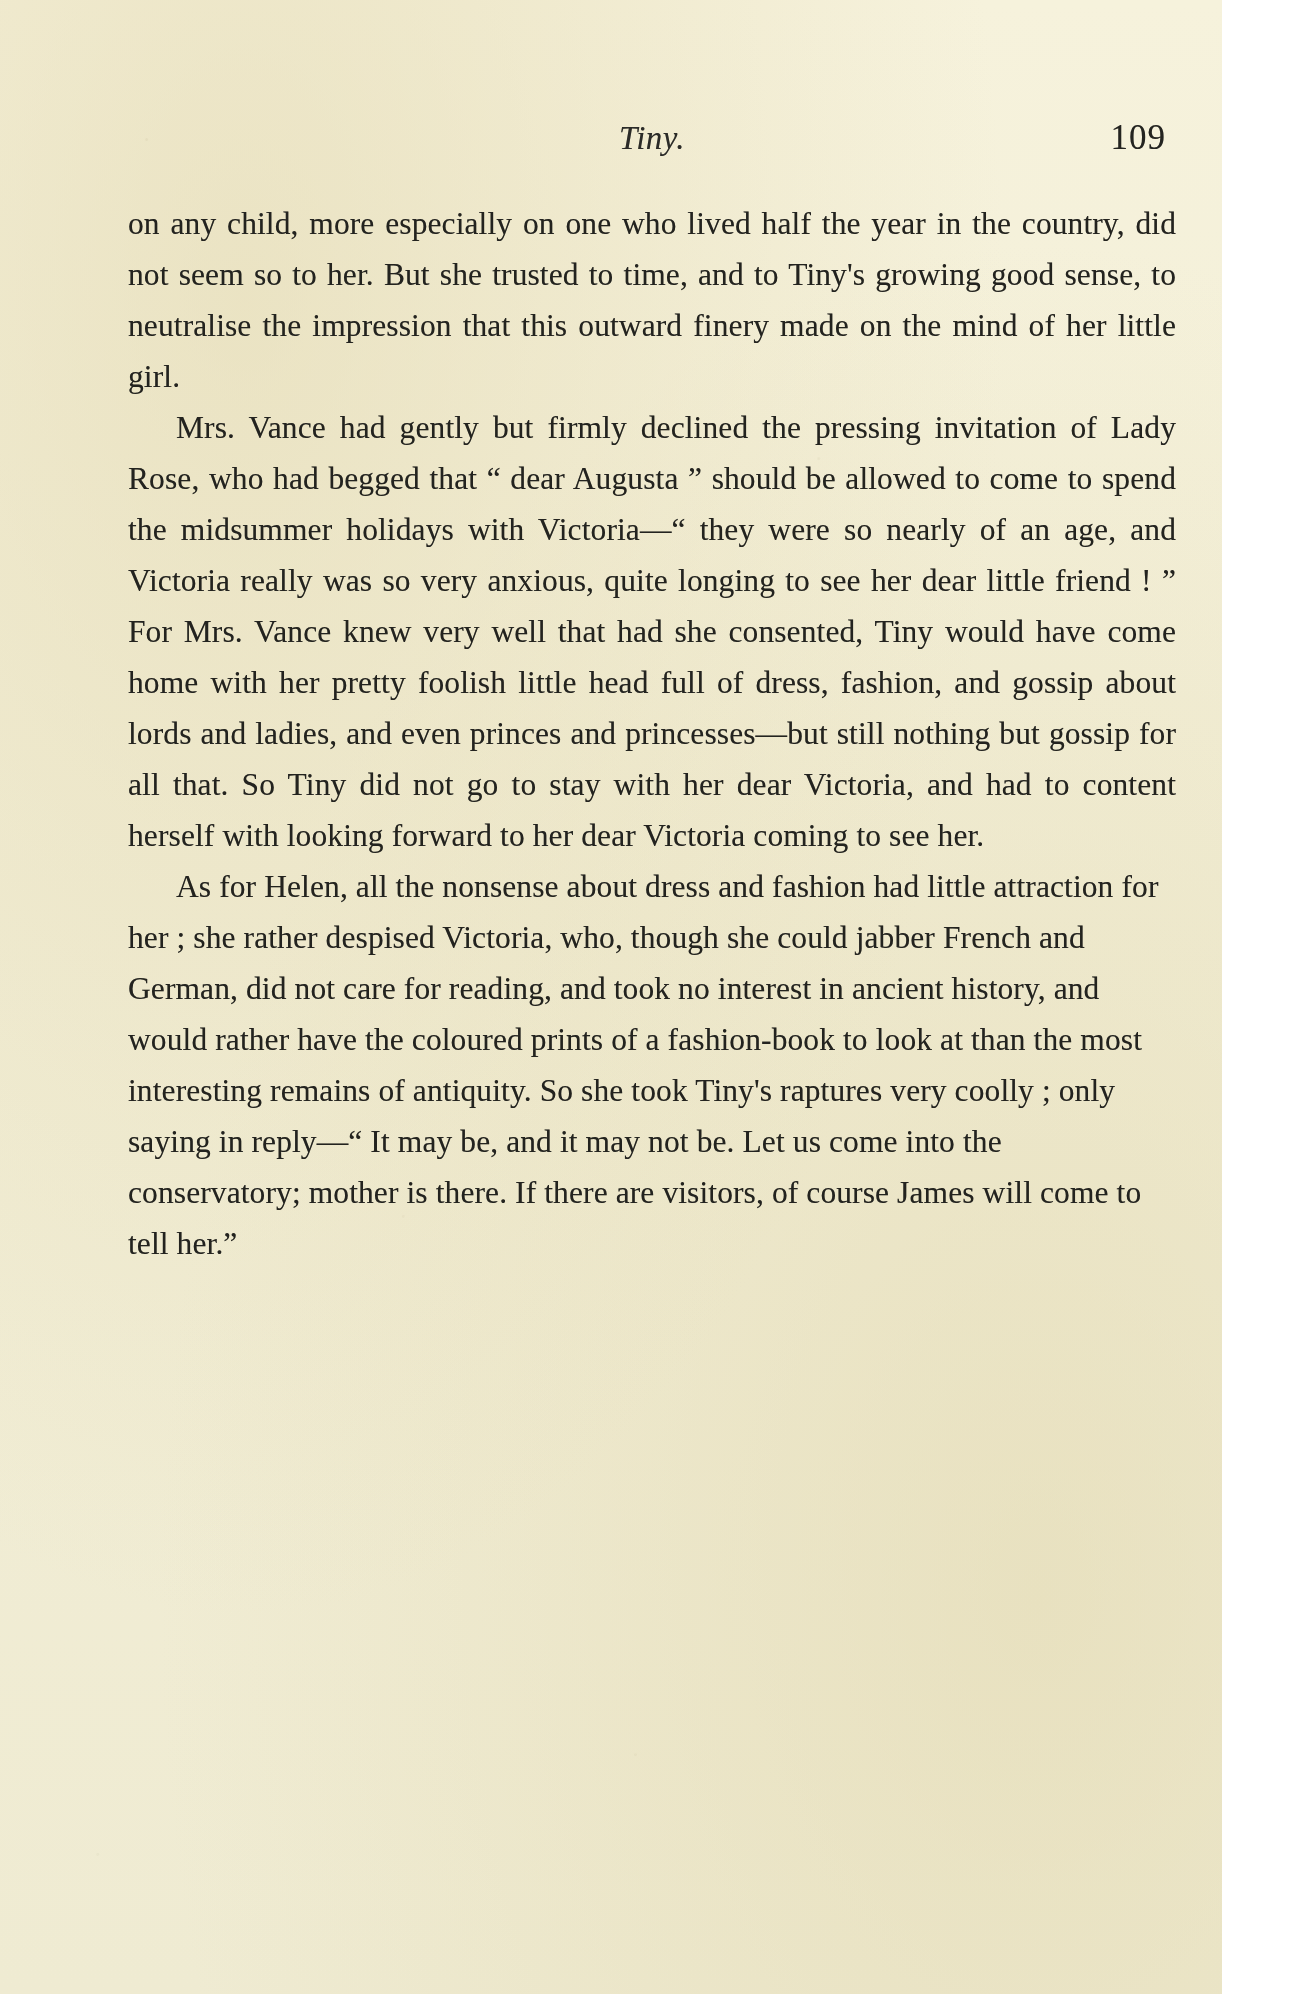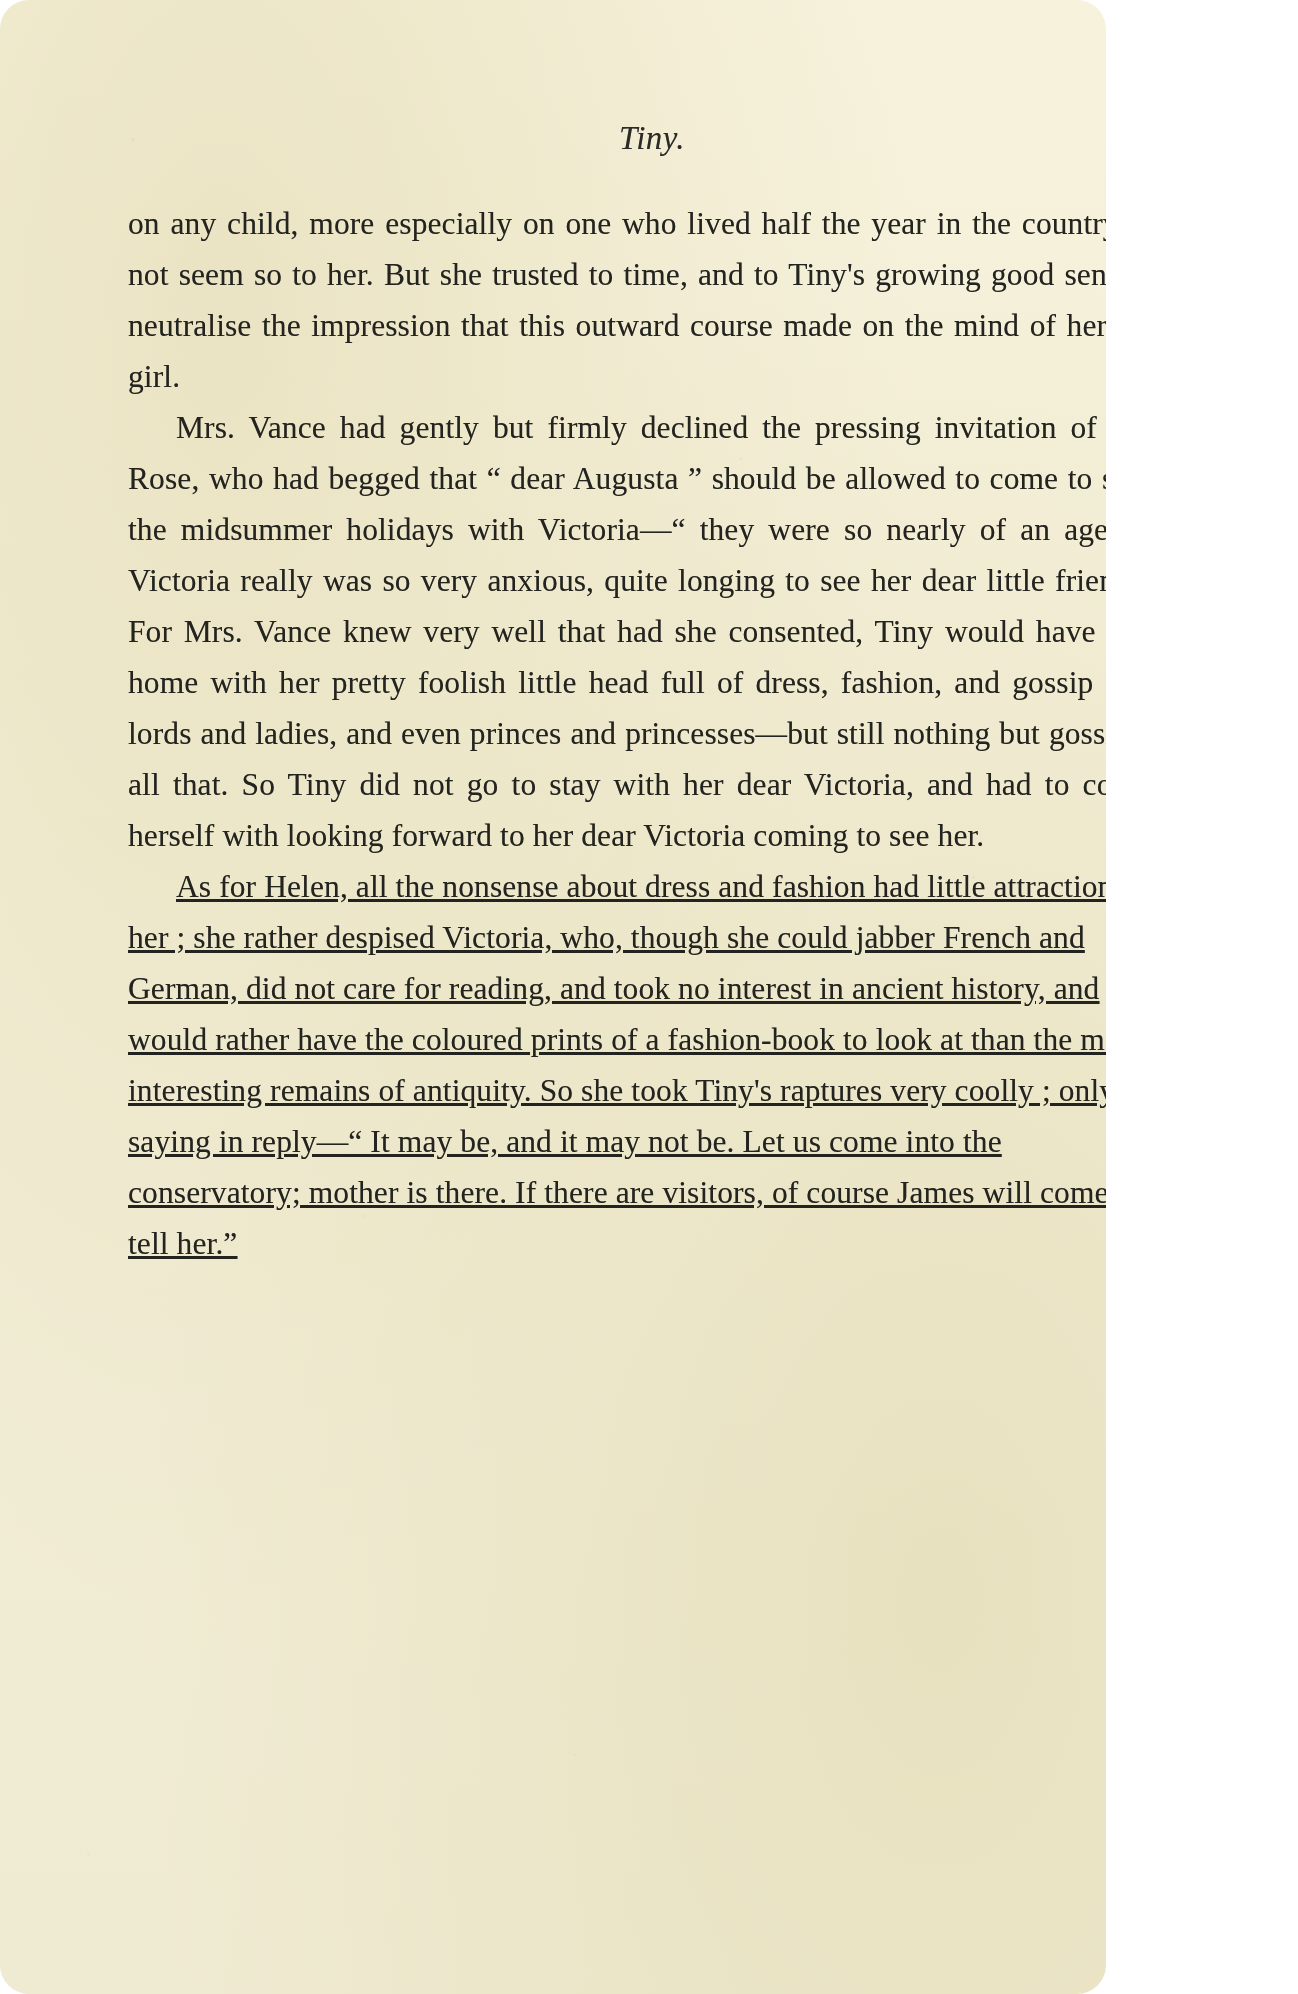--- a/index.html
+++ b/index.html
@@ -1,31 +1,30 @@
 <!DOCTYPE html>
 <html><head>
 <meta charset="utf-8">
 <style>
   html, body {
     margin: 0;
     padding: 0;
     background: #ffffff;
   }
   .page {
-    width: 1106px;
+    width: 1222px;
     height: 1994px;
     position: relative;
     background: #f4f0d8;
     background-image:
       radial-gradient(ellipse at 20% 15%, rgba(226,216,176,0.55) 0%, rgba(226,216,176,0) 55%),
       radial-gradient(ellipse at 85% 80%, rgba(224,214,172,0.5) 0%, rgba(224,214,172,0) 60%),
       linear-gradient(180deg, #f6f2dc 0%, #f2eed6 45%, #efebd2 100%);
     overflow: hidden;
     box-sizing: border-box;
-    border-radius: 29px;
   }
   
   .page::before {
     content: "";
     position: absolute;
     inset: 0;
     pointer-events: none;
     background-image:
       radial-gradient(circle at 12% 7%, rgba(160,148,110,0.10) 0 1px, transparent 2px),
       radial-gradient(circle at 67% 23%, rgba(160,148,110,0.08) 0 1px, transparent 2px),
@@ -75,38 +74,37 @@
     text-align: justify;
     text-justify: inter-word;
     letter-spacing: 0.1px;
     -webkit-font-smoothing: antialiased;
   }
   .body-text p.indent {
     text-indent: 48px;
   }
   .body-text p.last {
     text-align: left;
-    text-decoration: underline;
   }
   .ink {
     
     text-shadow: 0 0 0.4px rgba(35,35,31,0.35);
   }
 </style>
 </head>
 <body>
 
 <div class="page">
   <div class="content">
 
     <div class="running-head">
       <div class="head-title ink">Tiny.</div>
       <div class="head-folio ink">109</div>
     </div>
 
     <div class="body-text">
-      <p class="ink">on any child, more especially on one who lived half the year in the country, did not seem so to her. But she trusted to time, and to Tiny's growing good sense, to neutralise the impression that this outward course made on the mind of her little girl.</p>
+      <p class="ink">on any child, more especially on one who lived half the year in the country, did not seem so to her. But she trusted to time, and to Tiny's growing good sense, to neutralise the impression that this outward finery made on the mind of her little girl.</p>
       <p class="ink indent">Mrs. Vance had gently but firmly declined the pressing invitation of Lady Rose, who had begged that “ dear Augusta ” should be allowed to come to spend the midsummer holidays with Victoria—“ they were so nearly of an age, and Victoria really was so very anxious, quite longing to see her dear little friend ! ” For Mrs. Vance knew very well that had she consented, Tiny would have come home with her pretty foolish little head full of dress, fashion, and gossip about lords and ladies, and even princes and princesses—but still nothing but gossip for all that. So Tiny did not go to stay with her dear Victoria, and had to content herself with looking forward to her dear Victoria coming to see her.</p>
       <p class="ink indent last">As for Helen, all the nonsense about dress and fashion had little attraction for her ; she rather despised Victoria, who, though she could jabber French and German, did not care for reading, and took no interest in ancient history, and would rather have the coloured prints of a fashion-book to look at than the most interesting remains of antiquity. So she took Tiny's raptures very coolly ; only saying in reply—“ It may be, and it may not be. Let us come into the conservatory; mother is there. If there are visitors, of course James will come to tell her.”</p>
     </div>
 
   </div>
 </div>
 
 </body></html>

